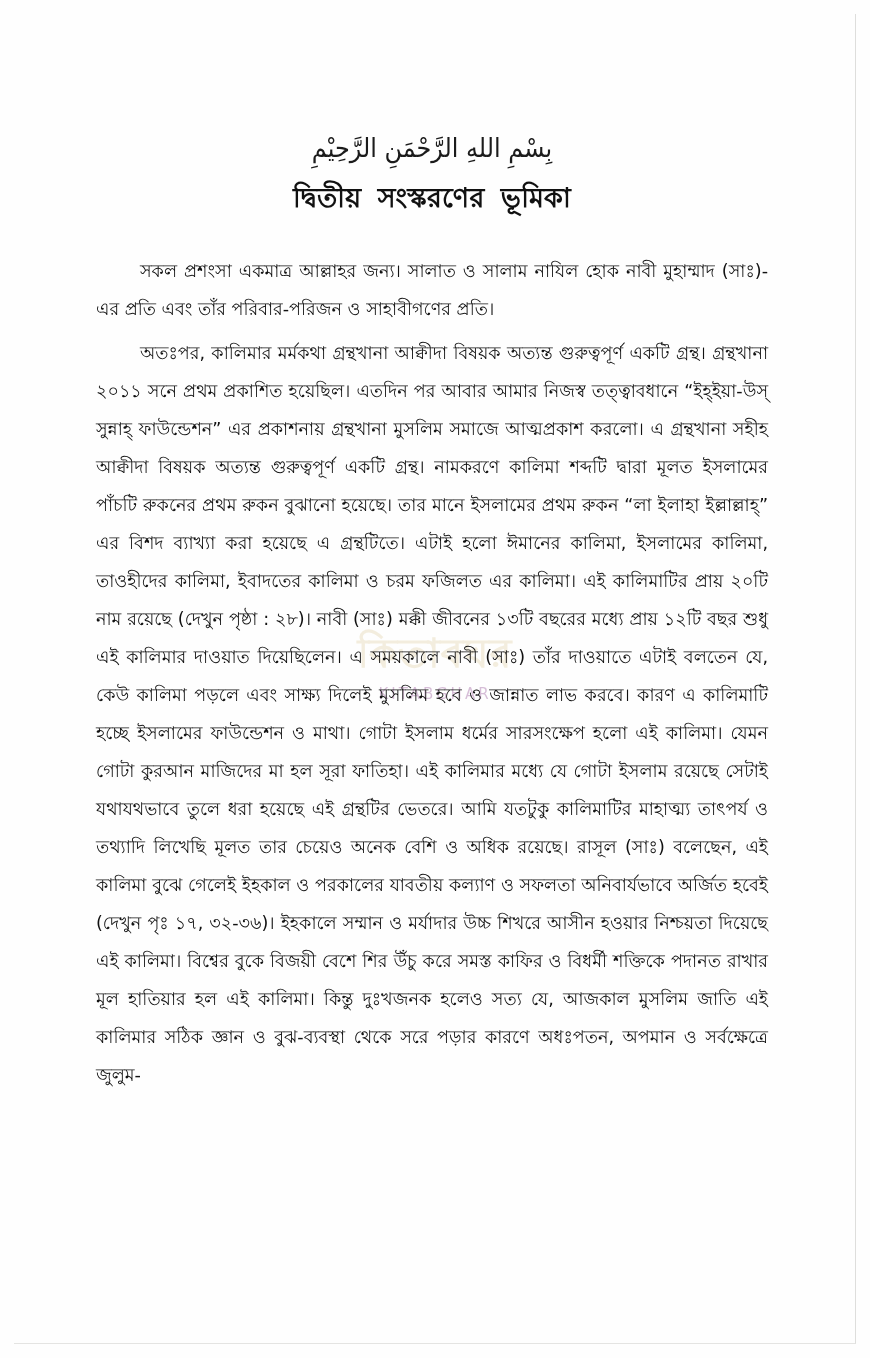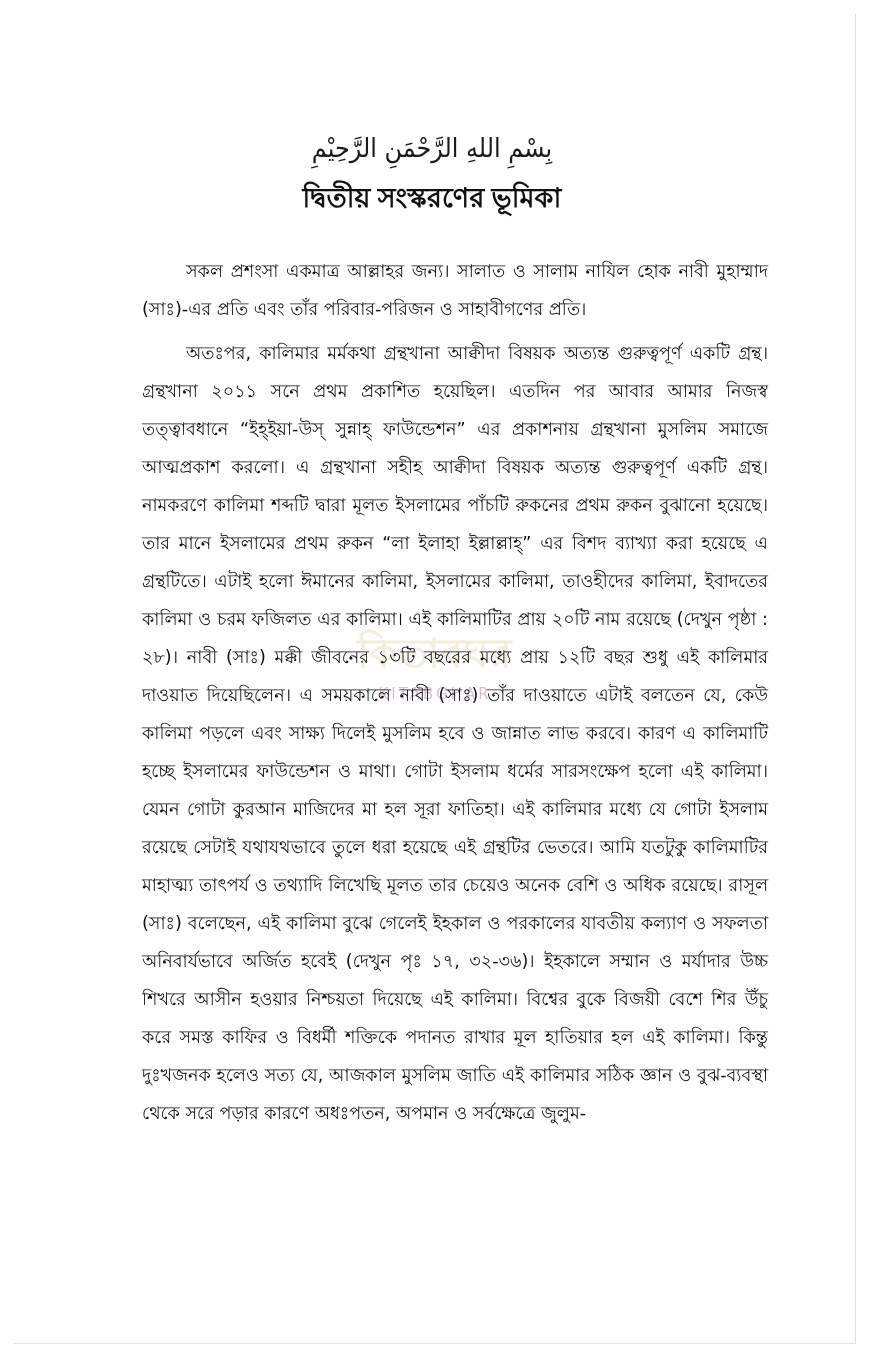--- a/index.html
+++ b/index.html
@@ -43,37 +43,36 @@
     line-height: 1.1;
     color: #1b1b1b;
     letter-spacing: 0px;
     margin-bottom: 14px;
     direction: rtl;
     white-space: nowrap;
     transform: scaleX(0.92);
   }
   .title {
     text-align: center;
-    font-family: Liberation Serif, serif;
+    font-family: Liberation Mono, monospace;
     font-size: 27px;
     font-weight: bold;
     color: #111111;
     margin: 0 0 30px 0;
     letter-spacing: 0.2px;
   }
   .body-text {
     font-family: "DejaVu Sans", sans-serif;
     font-size: 17.6px;
     line-height: 38px;
     text-align: justify;
     text-justify: inter-word;
     color: #111111;
     position: relative;
     z-index: 2;
-    margin-left: 46px;
   }
   .body-text p {
     margin: 0 0 6px 0;
     text-indent: 44px;
   }
   .body-text p:last-child {
     margin-bottom: 0;
   }
   
   .watermark {

